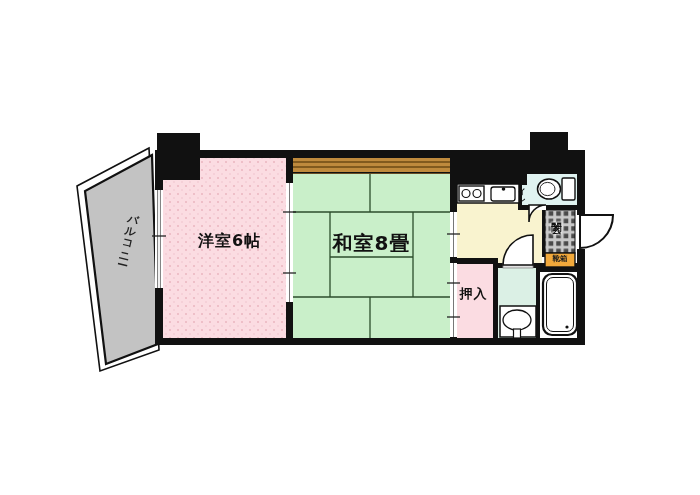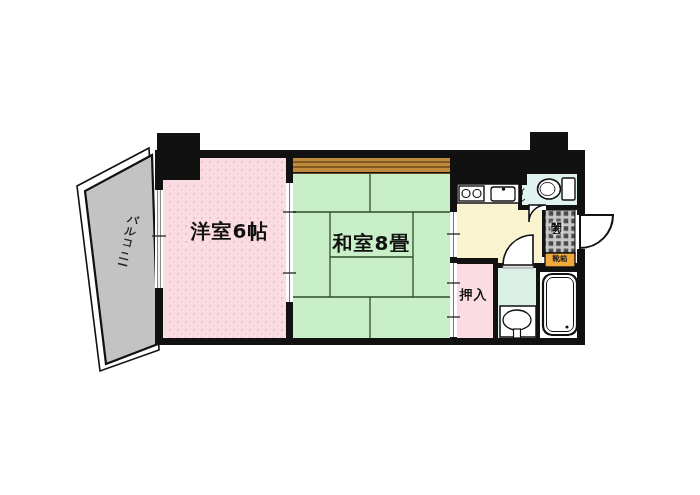--- a/index.html
+++ b/index.html
@@ -4,23 +4,23 @@
 <style>
   html,body{margin:0;padding:0;background:#fff;}
   .plan{
     position:relative;width:700px;height:495px;background:#ffffff;overflow:hidden;
     font-family:"DejaVu Sans",sans-serif;color:#111;
   }
   .plan svg{position:absolute;left:0;top:0;}
   .lbl{position:absolute;color:#111;font-weight:600;line-height:1.15;white-space:nowrap;}
   .lbl.h{text-align:center;}
   .vert{writing-mode:vertical-rl;text-orientation:upright;}
-  .western-label{left:163px;top:220px;width:133px;font-size:20px;letter-spacing:1px;}
+  .western-label{left:163px;top:232px;width:133px;font-size:16px;letter-spacing:1px;}
   .japanese-label{left:293px;top:232px;width:157px;font-size:20px;letter-spacing:1px;}
-  .closet-label{left:450px;top:288px;width:47px;font-size:13px;letter-spacing:1px;}
+  .closet-label{left:450px;top:288px;width:47px;font-size:13px;letter-spacing:1px;font-family:Liberation Mono, monospace;}
   .toilet-label{left:517px;top:174px;height:34px;font-size:7.5px;font-weight:600;}
   .genkan-label{left:551px;top:214px;height:40px;font-size:10.5px;font-weight:700;
     text-shadow:0 0 2px #fff,0 0 2px #fff,0 0 3px #fff;}
   .shoebox-label{left:545px;top:255px;width:30px;font-size:7.5px;font-weight:700;color:#1d1d1d;}
   .balcony-label{left:116px;top:205px;height:110px;font-size:11px;font-weight:600;
     transform:rotate(13deg);letter-spacing:1px;color:#222;}
 </style>
 </head>
 <body>
 

